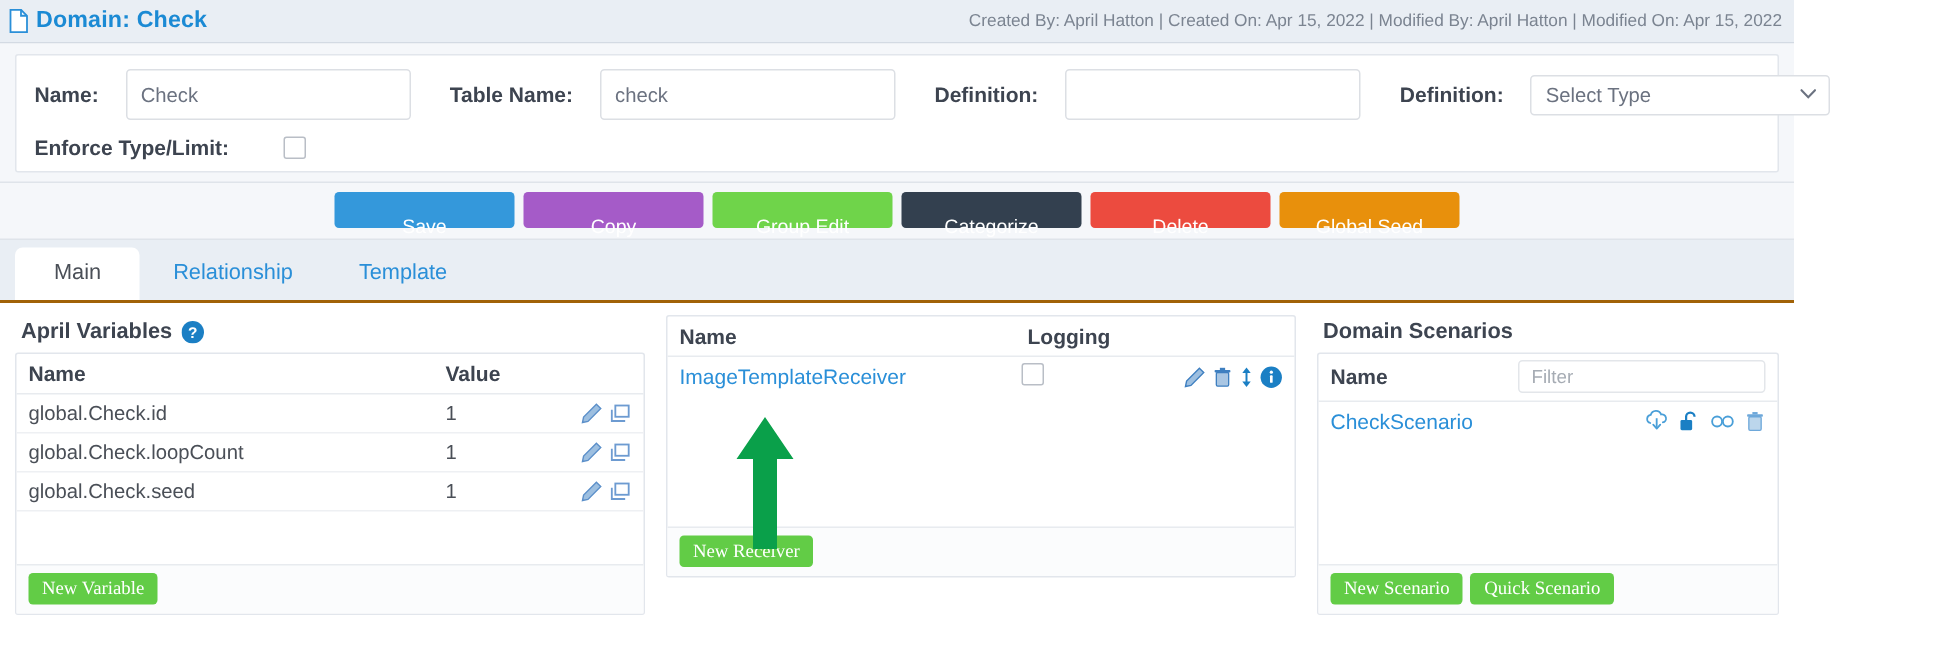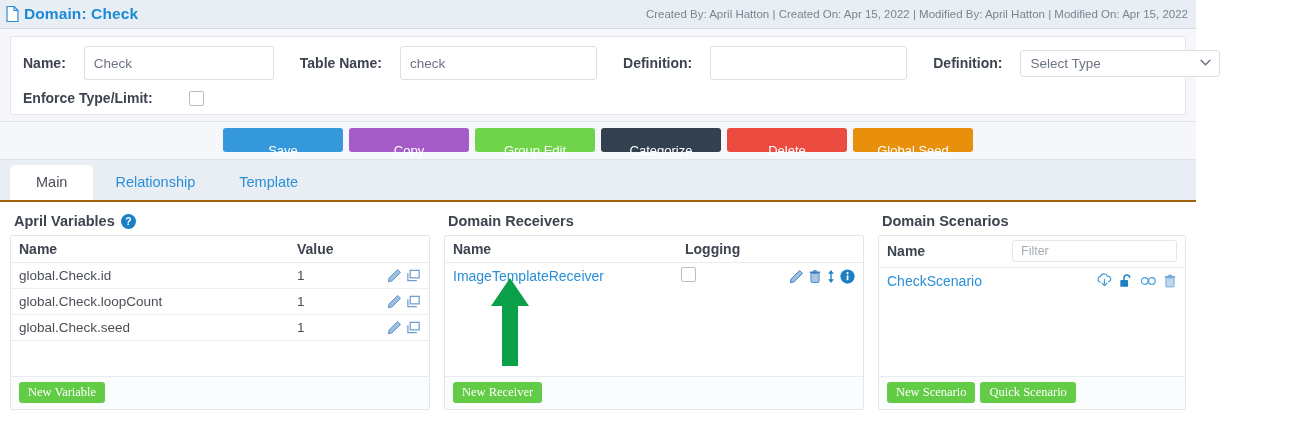--- a/index.html
+++ b/index.html
@@ -304,23 +304,20 @@
           </div>
 
         </div>
         <div class="panel-foot">
           <button class="gbtn">New Variable</button>
         </div>
       </div>
     </div>
 
     <div class="col">
-      <div class="panel-title">
-        <span>Domain Receivers</span>
-      </div>
       <div class="panel">
         <div class="panel-head">
           <span class="hcell c-rname">Name</span>
           <span class="hcell c-log">Logging</span>
         </div>
         <div class="panel-body">
           <div class="trow" style="border-bottom:none;">
             <span class="c-rname link">ImageTemplateReceiver</span>
             <span class="c-log">
               <input type="checkbox" class="cbx" style="">

